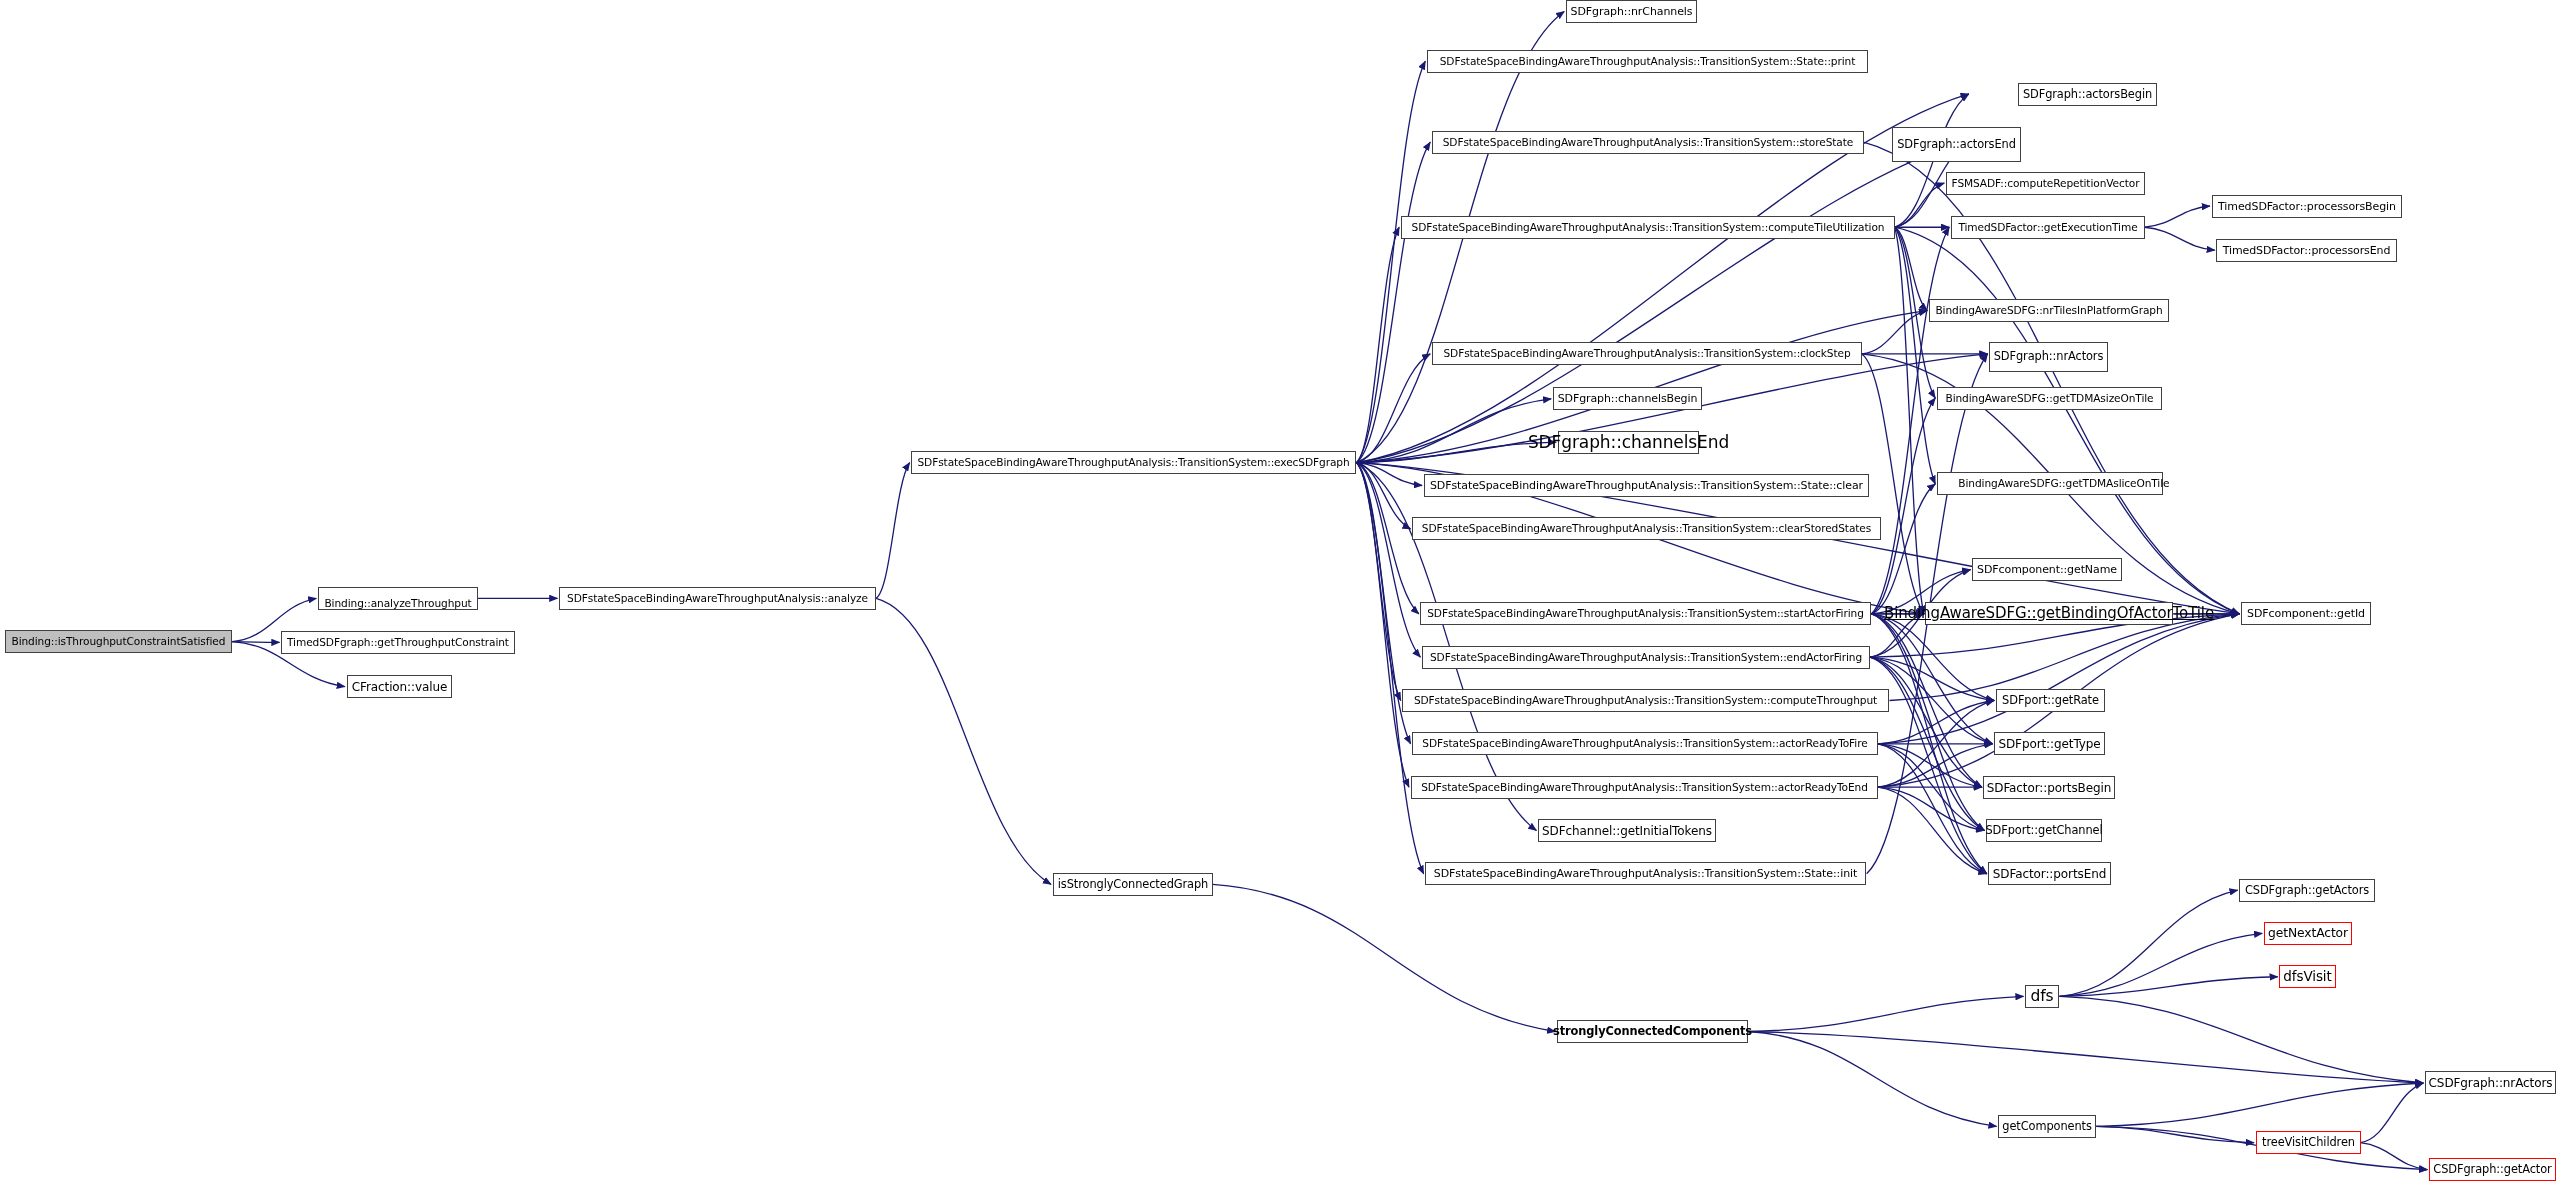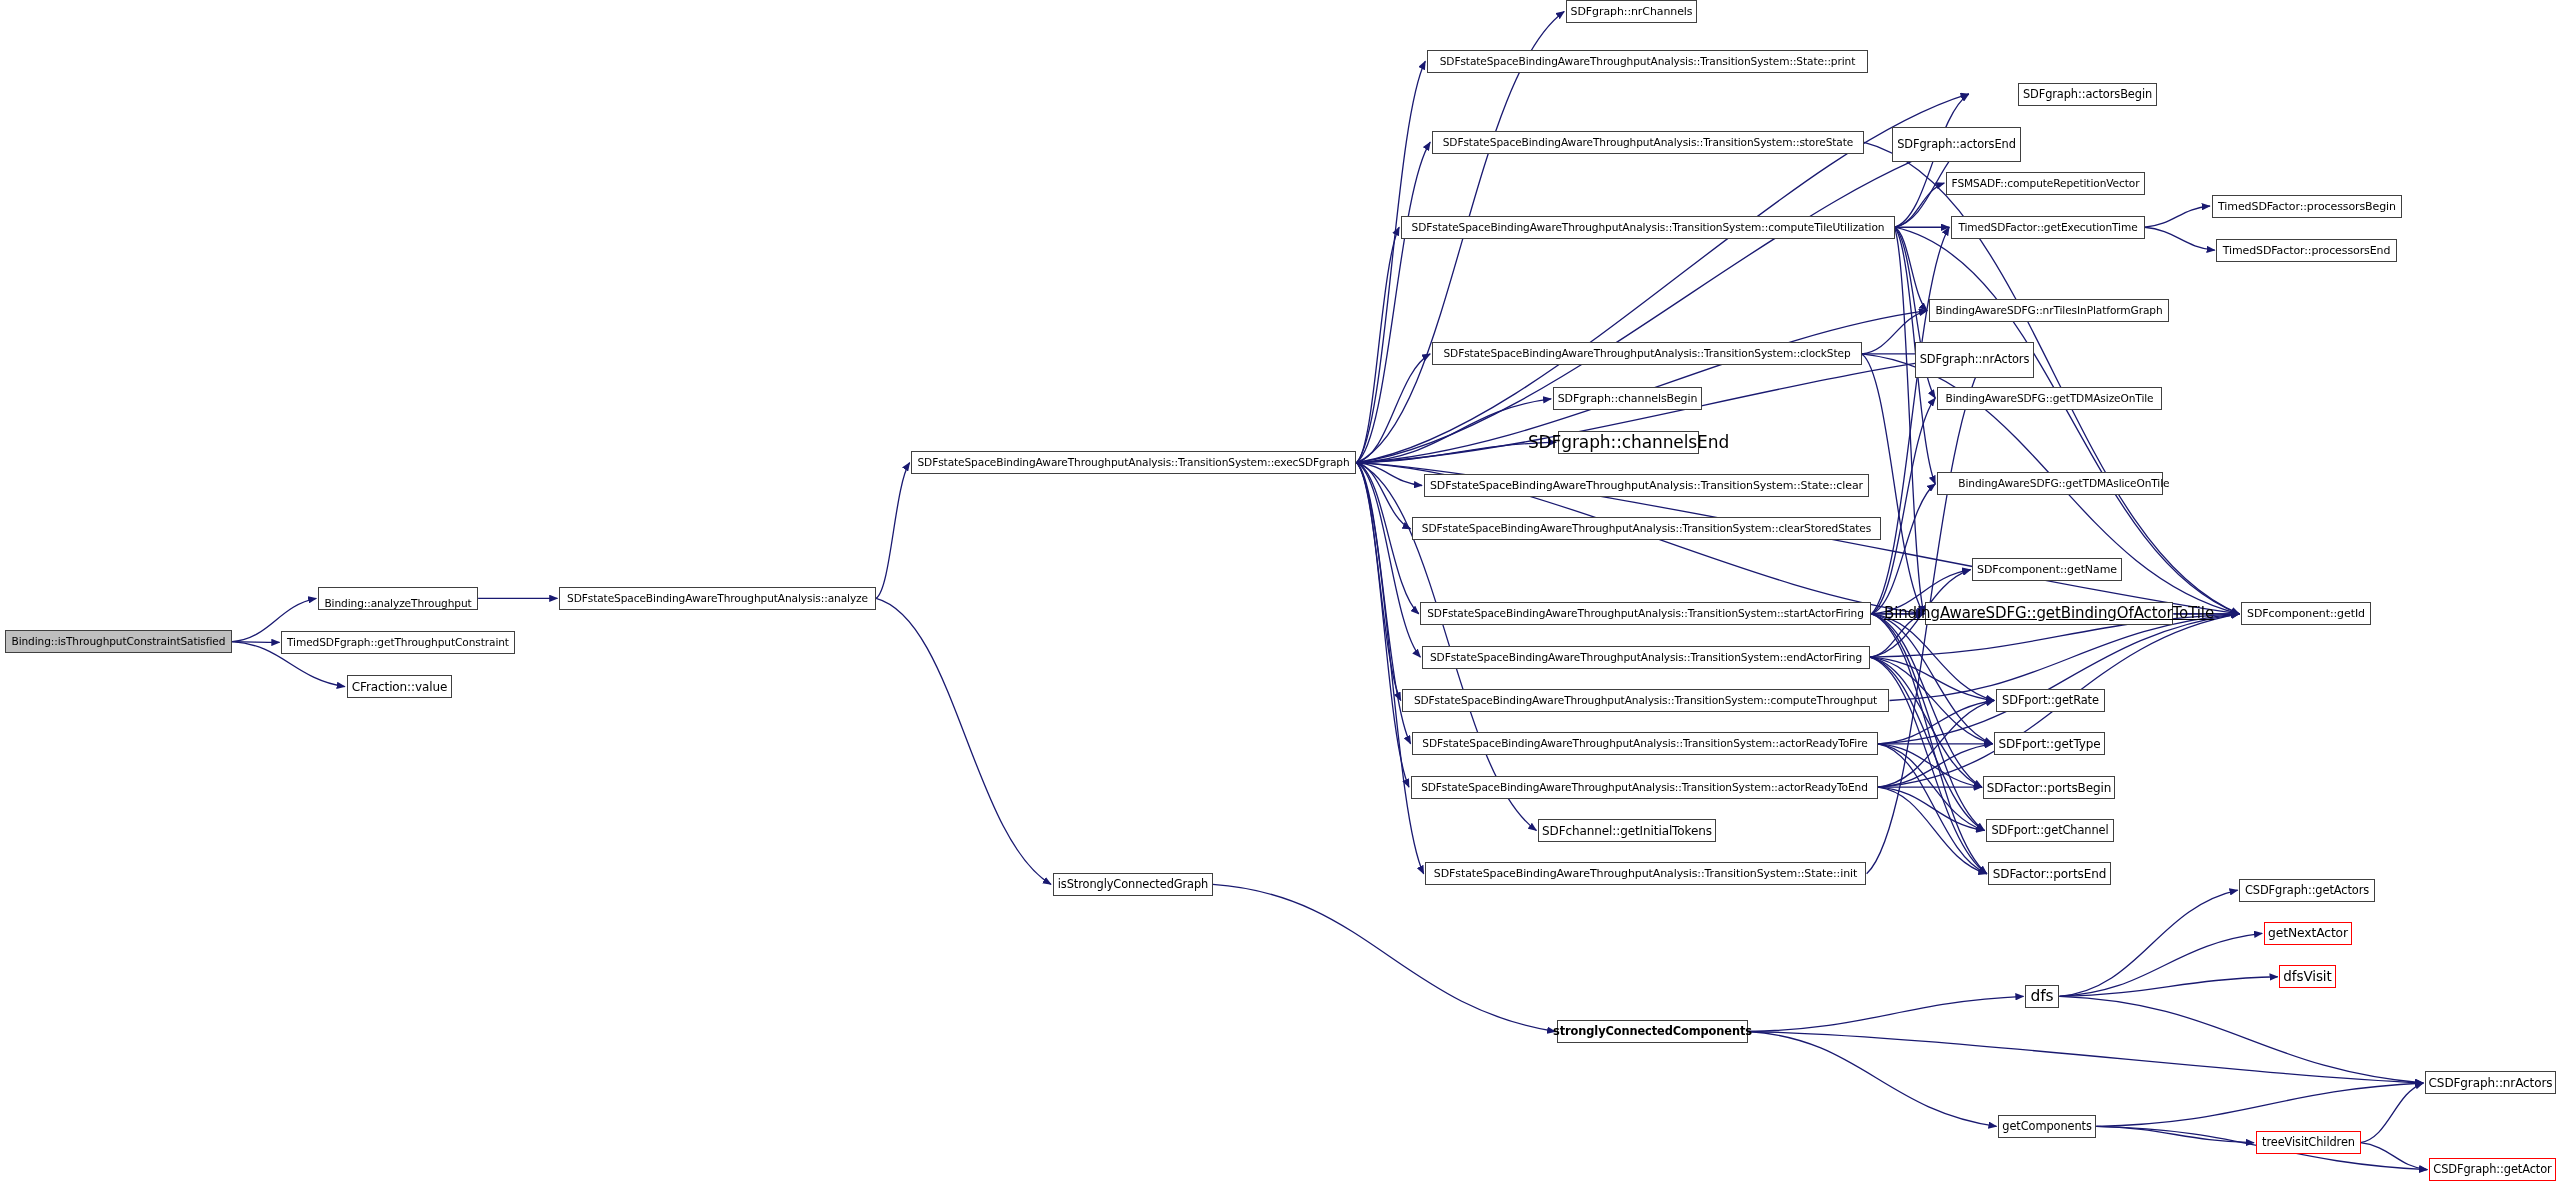--- a/index.html
+++ b/index.html
@@ -232,21 +232,21 @@
       </div>
       <div class="node" style="left: 1946px; top: 172px; width: 199px; height: 23px;">
         <span class="label" style="font-size: 10.6px;">FSMSADF::computeRepetitionVector</span>
       </div>
       <div class="node" style="left: 1951px; top: 216px; width: 194px; height: 23px; justify-content: center;">
         <span class="label" style="font-size: 10.6px;">TimedSDFactor::getExecutionTime</span>
       </div>
       <div class="node" style="left: 1929px; top: 299px; width: 240px; height: 23px;">
         <span class="label" style="font-size: 10.6px;">BindingAwareSDFG::nrTilesInPlatformGraph</span>
       </div>
-      <div class="node" style="left: 1915px; top: 342px; width: 119px; height: 36px;">
+      <div class="node" style="left: 1989px; top: 342px; width: 119px; height: 30px;">
         <span class="label" style="font-size: 11.4px;">SDFgraph::nrActors</span>
       </div>
       <div class="node" style="left: 1937px; top: 387px; width: 225px; height: 23px;">
         <span class="label" style="font-size: 10.6px;">BindingAwareSDFG::getTDMAsizeOnTile</span>
       </div>
       <div class="node" style="left: 1937px; top: 472px; width: 226px; height: 23px; padding-left: 36px;">
         <span class="label" style="font-size: 10.6px;">BindingAwareSDFG::getTDMAsliceOnTile</span>
       </div>
       <div class="node" style="left: 1972px; top: 558px; width: 150px; height: 23px;">
         <span class="label" style="font-size: 11px;">SDFcomponent::getName</span>
@@ -256,21 +256,21 @@
       </div>
       <div class="node" style="left: 1996px; top: 689px; width: 109px; height: 23px;">
         <span class="label" style="font-size: 11.4px;">SDFport::getRate</span>
       </div>
       <div class="node" style="left: 1994px; top: 732px; width: 111px; height: 23px;">
         <span class="label" style="font-size: 12px;">SDFport::getType</span>
       </div>
       <div class="node" style="left: 1983px; top: 776px; width: 132px; height: 23px;">
         <span class="label" style="font-size: 12px;">SDFactor::portsBegin</span>
       </div>
-      <div class="node" style="left: 1986px; top: 819px; width: 128px; height: 23px;">
+      <div class="node" style="left: 1986px; top: 819px; width: 116px; height: 23px;">
         <span class="label" style="font-size: 11.4px;">SDFport::getChannel</span>
       </div>
       <div class="node" style="left: 1988px; top: 862px; width: 123px; height: 23px;">
         <span class="label" style="font-size: 12px;">SDFactor::portsEnd</span>
       </div>
       <div class="node" style="left: 2212px; top: 195px; width: 190px; height: 23px;">
         <span class="label" style="font-size: 11px;">TimedSDFactor::processorsBegin</span>
       </div>
       <div class="node" style="left: 2216px; top: 239px; width: 181px; height: 23px;">
         <span class="label" style="font-size: 11px;">TimedSDFactor::processorsEnd</span>

